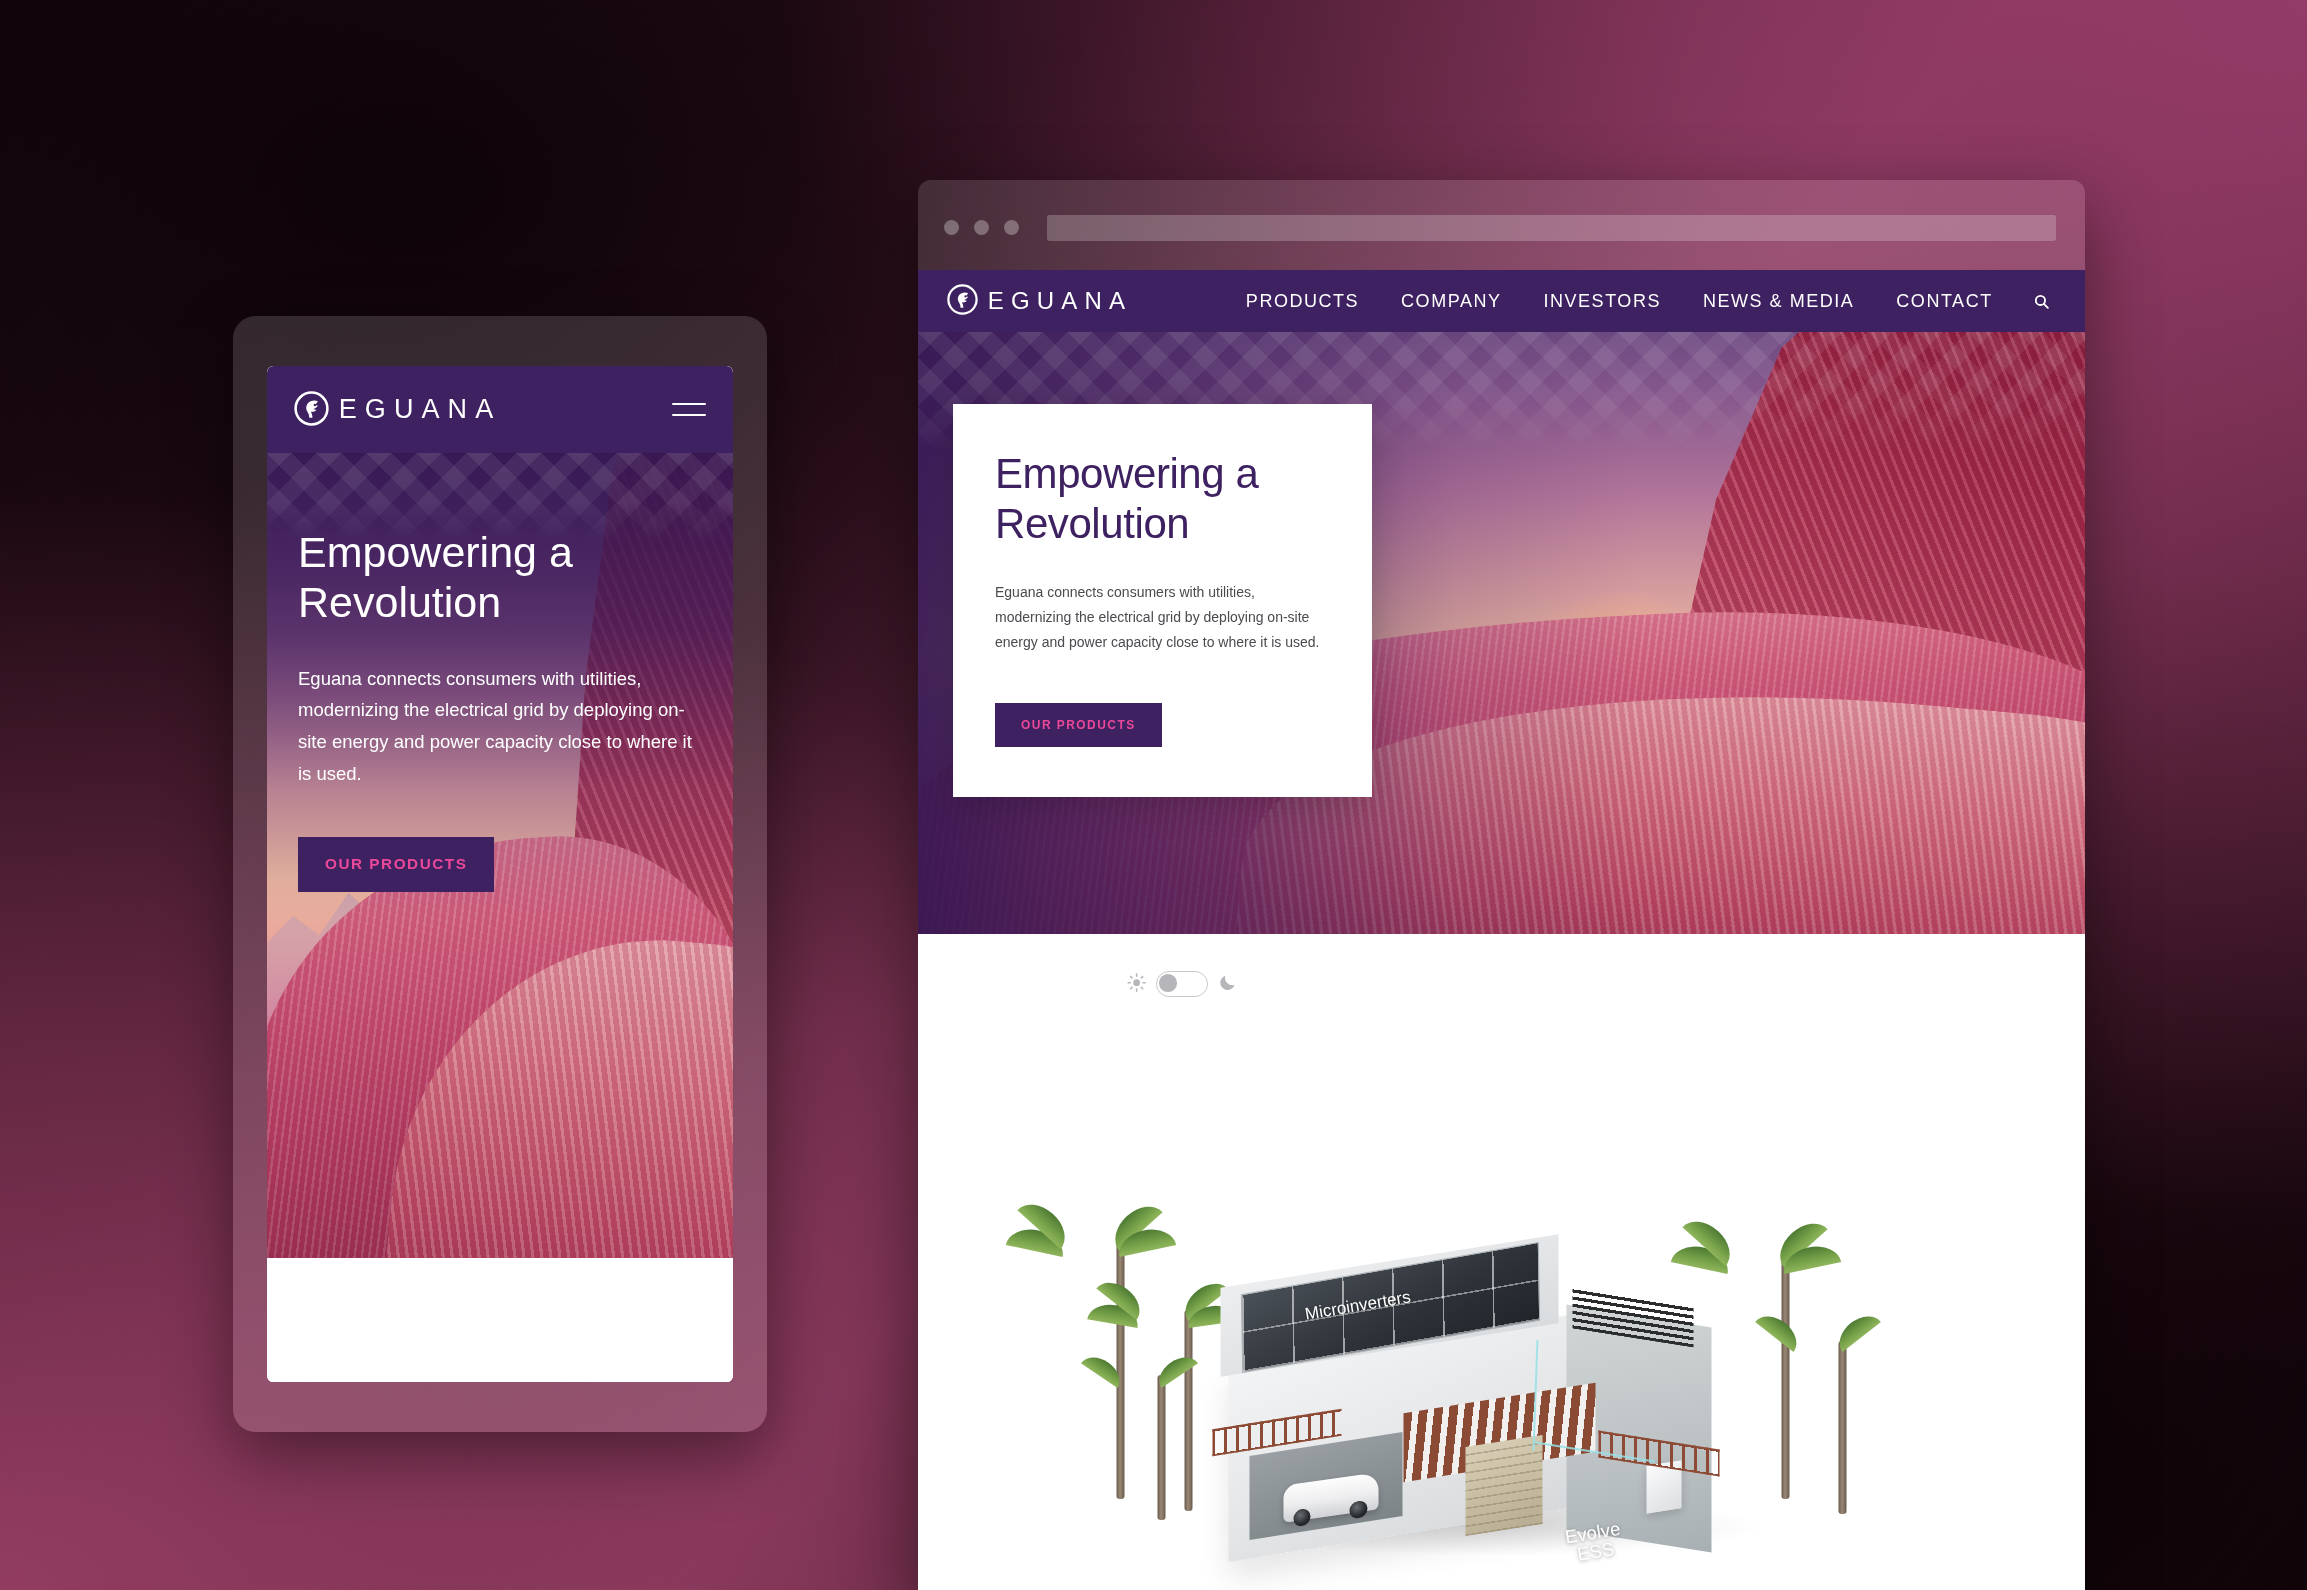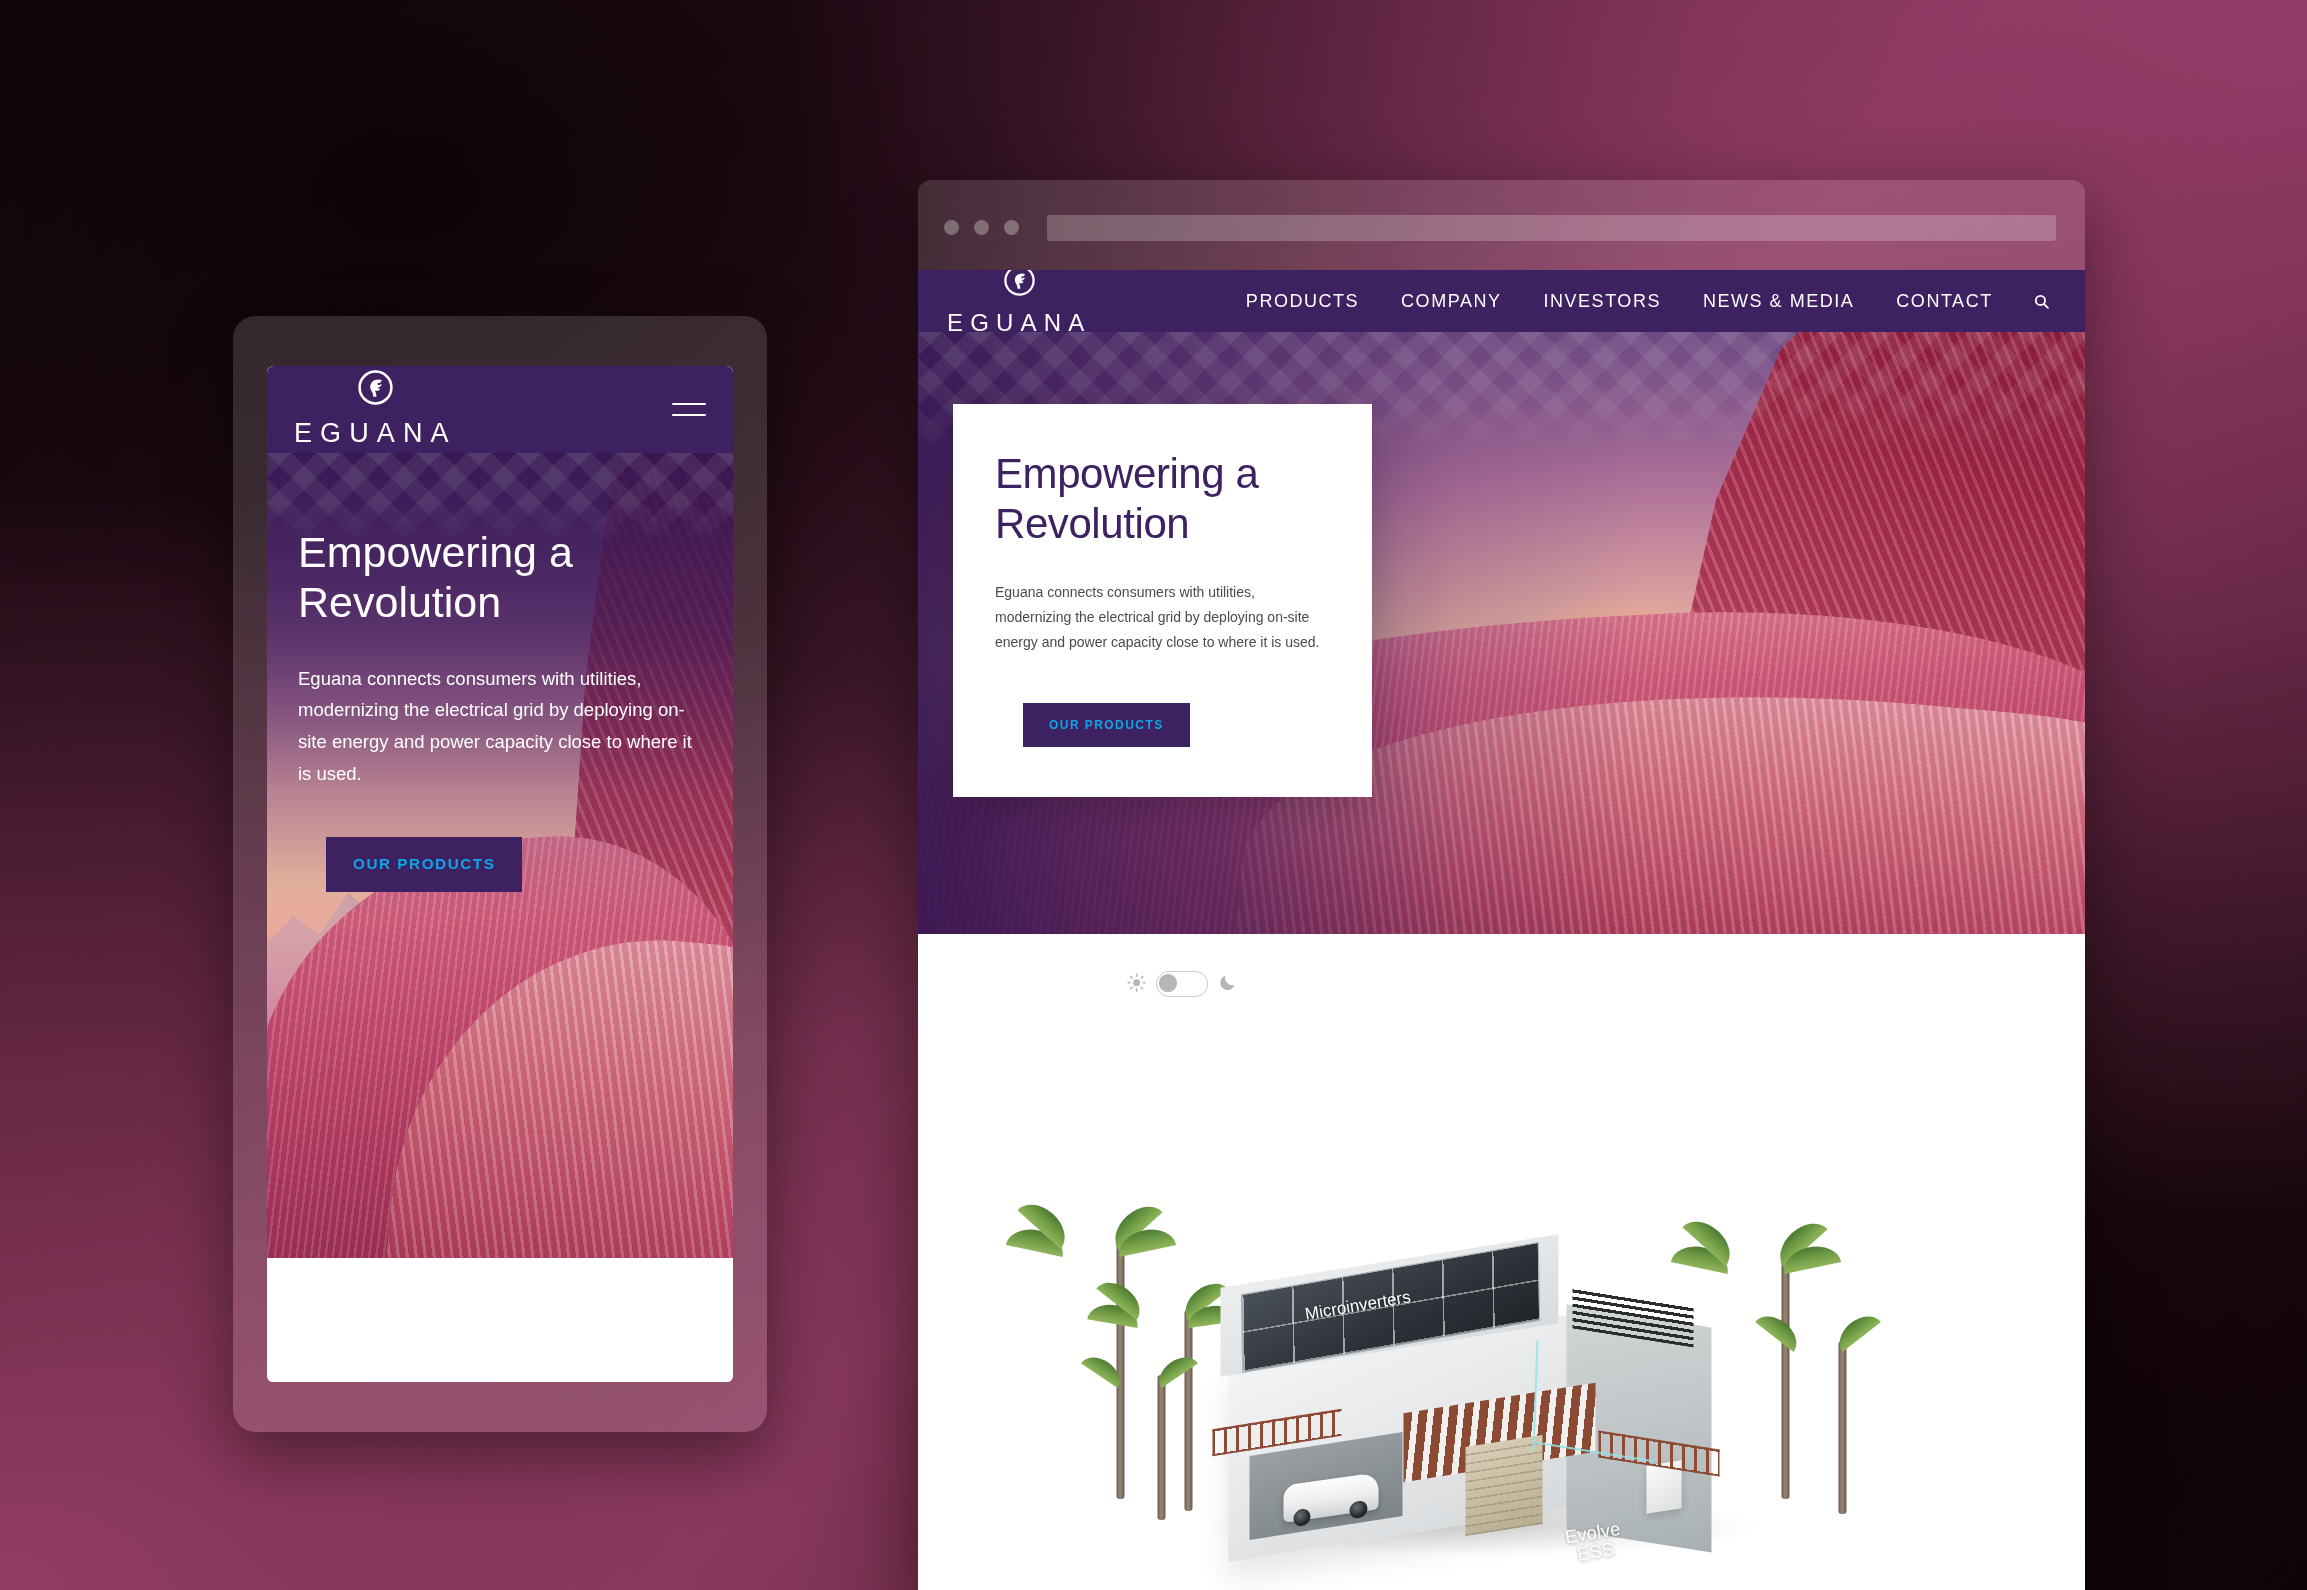--- a/index.html
+++ b/index.html
@@ -70,21 +70,21 @@
   
   .site-nav {
     position: relative;
     display: flex;
     align-items: center;
     background: #3e2160;
     z-index: 40;
   }
   #desktop-nav { height: 62px; padding: 0 0 0 29px; }
 
-  .brand { display: flex; align-items: center; gap: 9.7px; flex-direction: column; }
+  .brand { display: flex; align-items: center; gap: 9.7px; }
   .brand-mark { flex: none; }
   .brand-word {
     color: #fff;
     letter-spacing: 0.30em;
     font-weight: 400;
   }
   #desktop-nav .brand-word { font-size: 24px; }
 
   .nav-links {
     display: flex;
@@ -216,30 +216,29 @@
   }
   #hero-card .hero-body {
     color: #4a4a4f;
     font-size: 14px;
     line-height: 1.78;
     margin-bottom: 48px;
   }
   .btn-products {
     display: inline-block;
     background: #3e2160;
-    color: #0ea5e9;
+    color: #ec4899;
     font-size: 12px;
     font-weight: 700;
     letter-spacing: 0.12em;
     text-transform: uppercase;
     padding: 15.3px 26px;
     cursor: pointer;
     border: none;
     font-family: "Liberation Sans", sans-serif;
-    margin-left: 28px;
   }
 
   
   .product-section {
     position: relative;
     background: #ffffff;
     overflow: hidden;
   }
   #desktop-product { height: 662px; }
 

